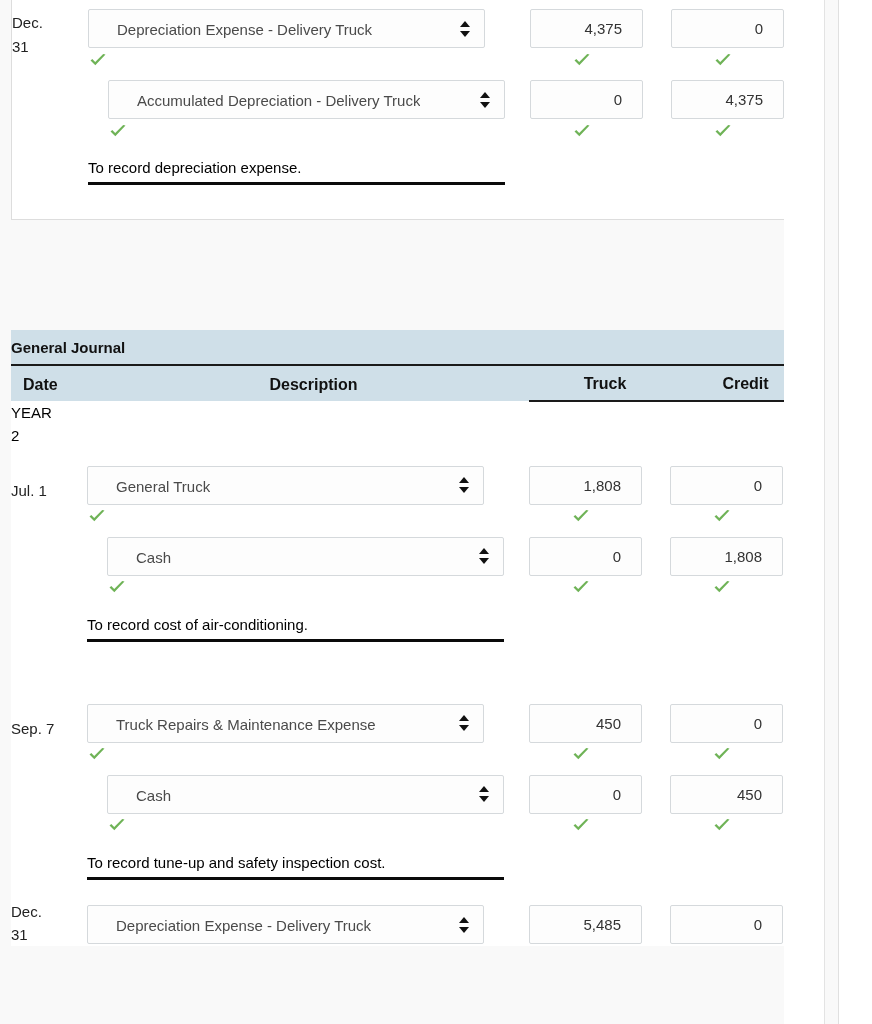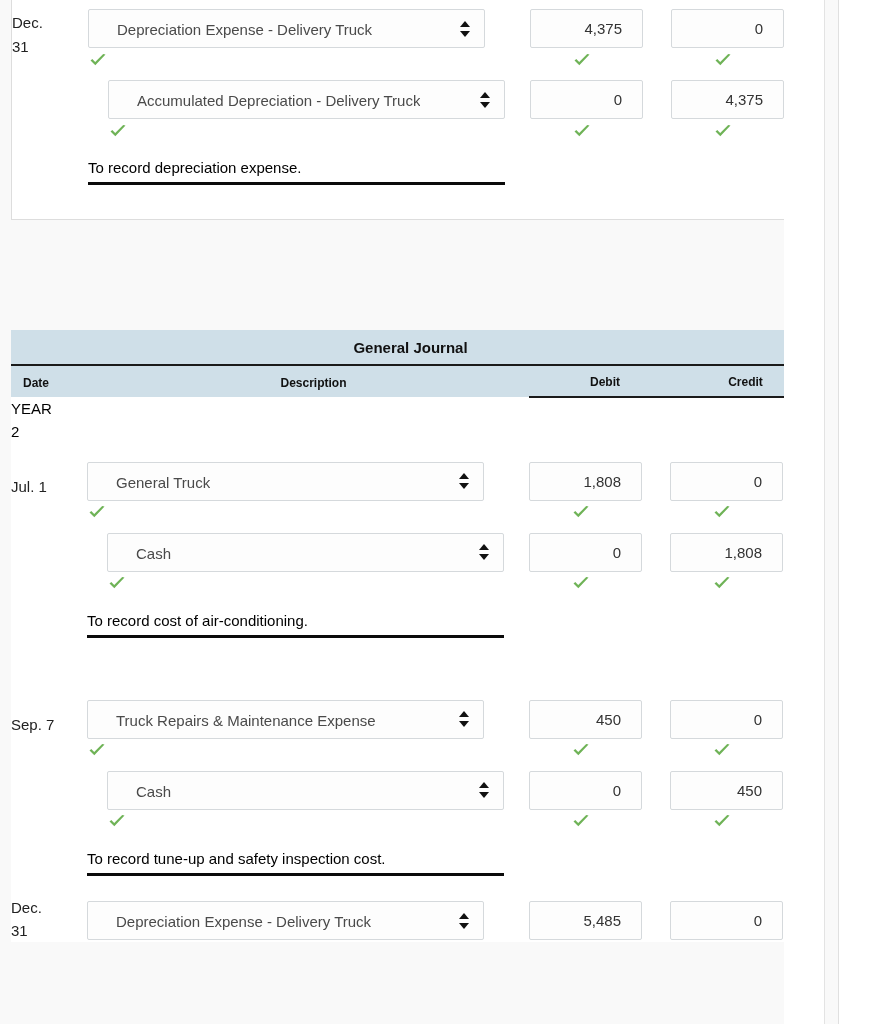--- a/index.html
+++ b/index.html
@@ -83,32 +83,32 @@
   }
 
   .jtable {
     width: 100%;
     border-collapse: collapse;
     table-layout: fixed;
   }
 
   .hdr-title td {
     background: #cfdfe8;
-    text-align: center;
+    text-align: left;
     font-weight: bold;
     font-size: 15px;
     color: #111111;
     padding: 9px 0 8px 0;
     border-bottom: 2px solid #1a1a1a;
   }
 
   .hdr-cols td {
     background: #cfdfe8;
     font-weight: bold;
-    font-size: 12px;
+    font-size: 16px;
     color: #111111;
     padding: 9px 0 7px 11px;
     vertical-align: bottom;
   }
   .hdr-cols td.c-date { text-align: left; padding-left: 12px; }
   .hdr-cols td.c-desc { text-align: center; }
   .hdr-cols td.c-amt  {
     text-align: center;
     border-bottom: 2px solid #1a1a1a;
   }
@@ -381,21 +381,21 @@
             <col class="w-debit">
             <col class="w-credit">
         </colgroup>
         <tbody>
           <tr class="hdr-title">
             <td colspan="4">General Journal</td>
           </tr>
           <tr class="hdr-cols">
             <td class="c-date">Date</td>
             <td class="c-desc">Description</td>
-            <td class="c-amt">Debit</td>
+            <td class="c-amt">Truck</td>
             <td class="c-amt">Credit</td>
           </tr>
 
           <tr>
             <td class="cell year-cell">
               <span>YEAR</span><br>
               <span>2</span>
             </td>
             <td class="cell"></td>
             <td class="cell"></td>

